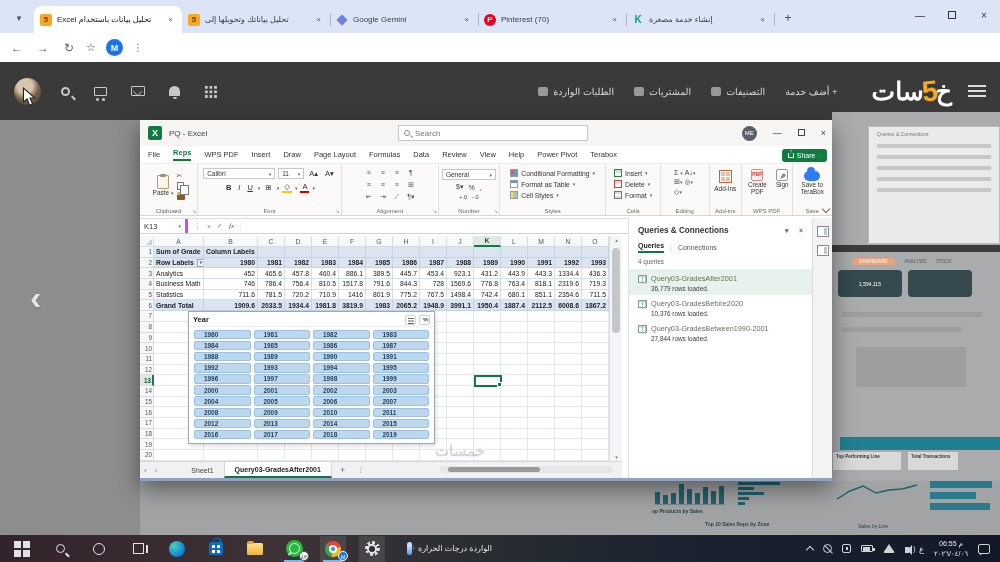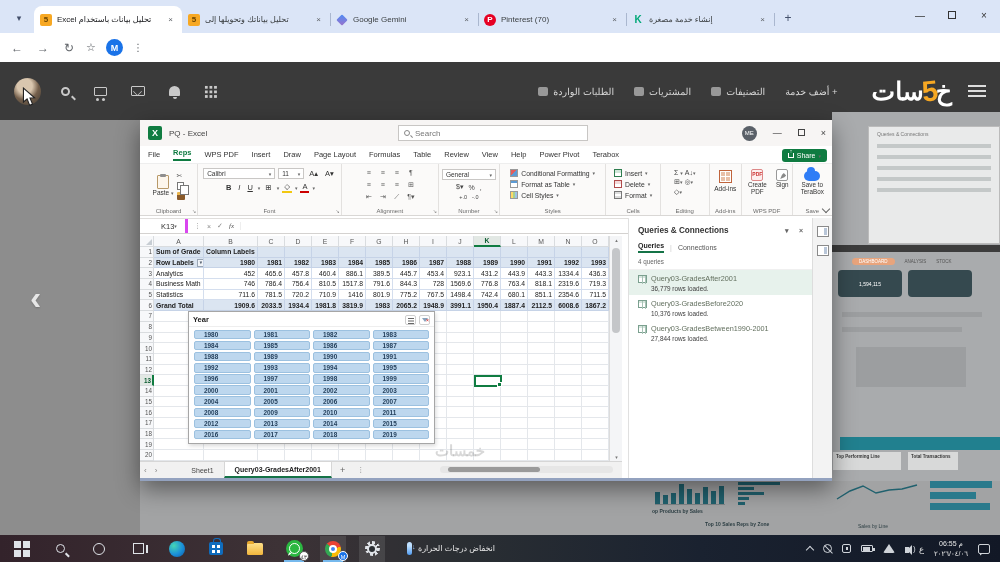--- a/index.html
+++ b/index.html
@@ -141,21 +141,21 @@
 .wps-row{display:flex;gap:6px;padding-top:2px}
 .wps-btn{display:flex;flex-direction:column;align-items:center;font-size:6.3px;color:#333;gap:1px;text-align:center;line-height:1.1}
 .pdf-ico{width:12px;height:12px;background:#fdeeee;border:1px solid #d88;border-radius:2px;color:#c33;font-size:5px;display:flex;align-items:center;justify-content:center;font-weight:bold}
 .pen-ico{width:12px;height:12px;border:1px solid #999;border-radius:2px;position:relative;background:#fff}
 .pen-ico::after{content:"";position:absolute;left:3px;top:3px;width:6px;height:6px;background:#8a8a8a;clip-path:polygon(0 100%,30% 30%,60% 0,100% 40%,70% 70%)}
 .cloud-ico{width:16px;height:10px;background:#2f7df6;border-radius:6px;position:relative}
 .cloud-ico::before{content:"";position:absolute;left:3px;top:-4px;width:8px;height:8px;background:#2f7df6;border-radius:50%}
 .ribbon-chev{position:absolute;right:3px;bottom:3px;width:6px;height:6px;border-right:1.4px solid #666;border-bottom:1.4px solid #666;transform:rotate(45deg)}
 
 .x-formula{position:absolute;left:0;top:98px;width:100%;height:16px;background:#fff;border-top:1px solid #e0dedc;border-bottom:1px solid #d4d2d0;display:flex;align-items:center}
-.namebox{width:48px;height:100%;border-right:3px solid #d946ef;display:flex;align-items:center;justify-content:space-between;padding:0 21px;font-size:7.5px;color:#333}
+.namebox{width:48px;height:100%;border-right:3px solid #d946ef;display:flex;align-items:center;justify-content:space-between;padding:0 4px;font-size:7.5px;color:#333}
 .fb-icons{display:flex;gap:6px;padding:0 6px;color:#888;font-size:7px;border-right:1px solid #eee;align-items:center}
 .fx{font-style:italic;font-family:"Liberation Serif",serif;color:#555}
 .fb-input{flex:1;height:100%}
 
 .x-grid{position:absolute;left:0;top:116px;width:469px;height:225px;background:#fff;overflow:hidden}
 .grow{display:flex;height:10.7px}
 .ghead{height:11px}
 .gcell{flex:0 0 auto;border-right:1px solid #e4e7eb;border-bottom:1px solid #e4e7eb;display:flex;align-items:center;padding:0 2px;overflow:hidden;font-size:6.8px;color:#222;white-space:nowrap}
 .ghead .gcell,.gcell.rn{background:#f7f8fa;border-color:#d9dcdf;color:#555;justify-content:center;padding:0 1px}
 .gcell.rn{justify-content:flex-end;font-size:6.3px}
@@ -434,21 +434,21 @@
     </div>
 
     <div class="x-menu">
         <span class="xmenu-item">File</span>
         <span class="xmenu-item active">Reps</span>
         <span class="xmenu-item">WPS PDF</span>
         <span class="xmenu-item">Insert</span>
         <span class="xmenu-item">Draw</span>
         <span class="xmenu-item">Page Layout</span>
         <span class="xmenu-item">Formulas</span>
-        <span class="xmenu-item">Table</span>
+        <span class="xmenu-item">Data</span>
         <span class="xmenu-item">Review</span>
         <span class="xmenu-item">View</span>
         <span class="xmenu-item">Help</span>
         <span class="xmenu-item">Power Pivot</span>
         <span class="xmenu-item">Terabox</span>
       </div>
     <div class="share-btn">
       <span class="sh"></span>
       <span>Share</span>
       <span class="caret">▾</span>
@@ -1175,21 +1175,21 @@
           <span class="tbi tbi-chrome"></span>
           <span class="tb-badge badge-m">M</span>
           <span class="tb-underline"></span>
         </div>
         <div class="tb-app appactive">
           <span class="tbi tbi-settings"></span>
         </div>
       </div>
     <div class="tb-weather">
       <span class="therm"></span>
-      <span>انخفاض درجات الحرارة</span>
+      <span>الواردة درجات الحرارة</span>
     </div>
     <div class="tb-tray">
       <span class="tray-ic ti-chevron-up"></span>
       <span class="tray-ic ti-location-off"></span>
       <span class="tray-ic ti-alarm"></span>
       <span class="tray-ic ti-battery"></span>
       <span class="tray-ic ti-wifi"></span>
       <span class="tray-ic ti-volume"></span>
       <span class="tb-lang">ع</span>
       <div class="tb-clock">

